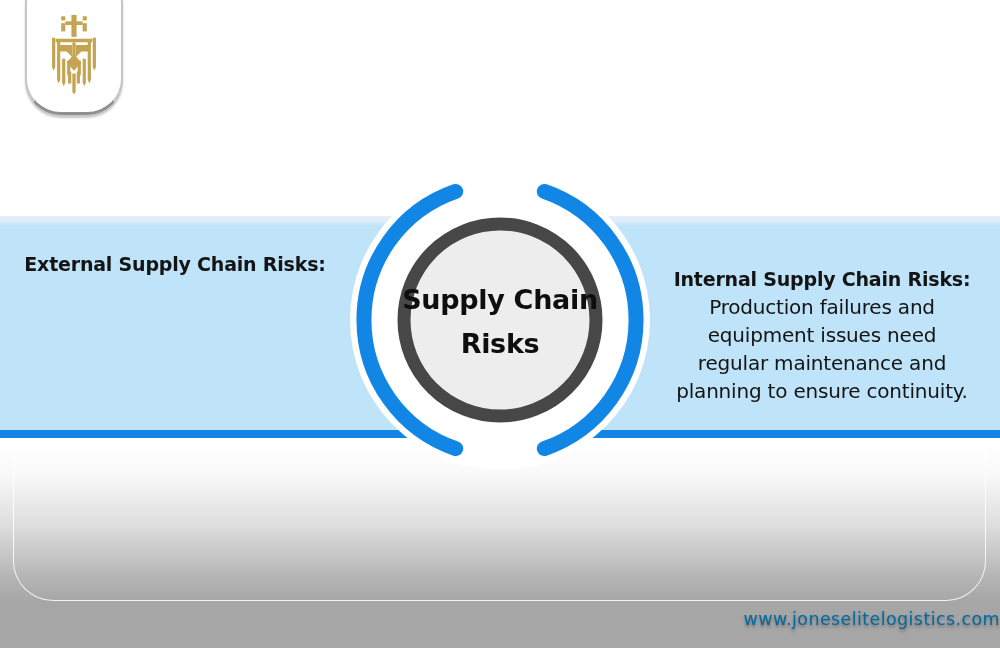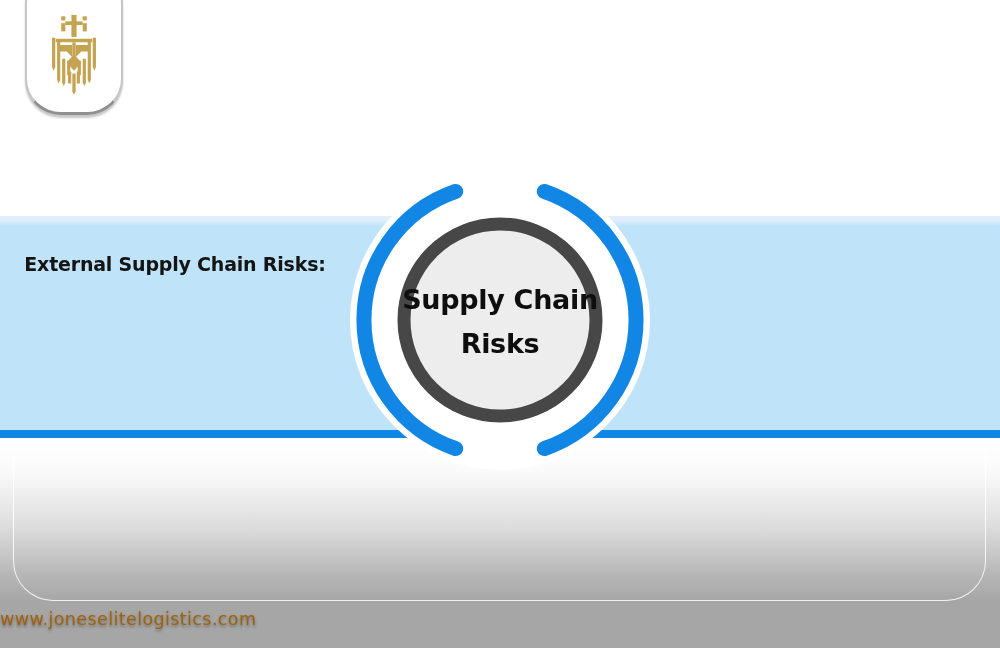--- a/index.html
+++ b/index.html
@@ -33,22 +33,22 @@
   .bottom-area{
     position:absolute;left:0;top:438px;width:1000px;height:210px;
     background:linear-gradient(180deg,#ffffff 0%,#fafafa 16%,#dddddd 42%,#b5b5b5 66%,var(--footer-gray,#a6a6a6) 78%,var(--footer-gray,#a6a6a6) 100%);
   }
   .bottom-frame{
     position:absolute;left:13px;top:445px;width:971px;height:155px;
     border:1.5px solid rgba(255,255,255,.85);border-top:none;
     border-radius:0 0 40px 40px;
   }
   .footer-url{
-    position:absolute;left:0;top:609px;width:1000px;text-align:left;
-    font-size:17.5px;letter-spacing:.4px;color:#a16207;
+    position:absolute;left:0;top:609px;width:1000px;text-align:right;
+    font-size:17.5px;letter-spacing:.4px;color:#0369a1;
     text-shadow:0 2px 3px rgba(70,70,70,.6);
   }
 
   
   .badge{position:absolute;left:340px;top:160px;width:320px;height:320px;}
   .badge svg{position:absolute;left:0;top:0;}
   .badge-halo{fill:#ffffff;}
   .badge-arc{fill:none;stroke:var(--accent-blue,#1186e4);stroke-width:15;stroke-linecap:round;}
   .badge-ring{fill:var(--circle-fill,#ededed);stroke:var(--ring-gray,#474747);stroke-width:13;}
   .badge-text{
@@ -98,20 +98,27 @@
         <rect x="28.5" y="66" width="3.5" height="13"></rect>
         <rect x="38" y="66" width="3.5" height="13"></rect>
       </g>
     </svg>
   </div>
 
   <div class="band">
     <div class="panel panel-left">
       <div class="heading">External Supply Chain Risks:</div>
     </div>
+    <div class="panel panel-right">
+      <div class="heading">Internal Supply Chain Risks:</div>
+      <div class="body">Production failures and
+equipment issues need
+regular maintenance and
+planning to ensure continuity.</div>
+    </div>
   </div>
 
   <div class="bottom-area"></div>
   <div class="bottom-frame"></div>
   <div class="footer-url">www.joneselitelogistics.com</div>
 
   <div class="badge">
     <svg width="320" height="320" viewBox="0 0 320 320">
       <circle class="badge-halo" cx="160" cy="160" r="150"></circle>
       <path class="badge-arc" d="M 115.7 31.4 A 136 136 0 0 0 115.7 288.6"></path>

